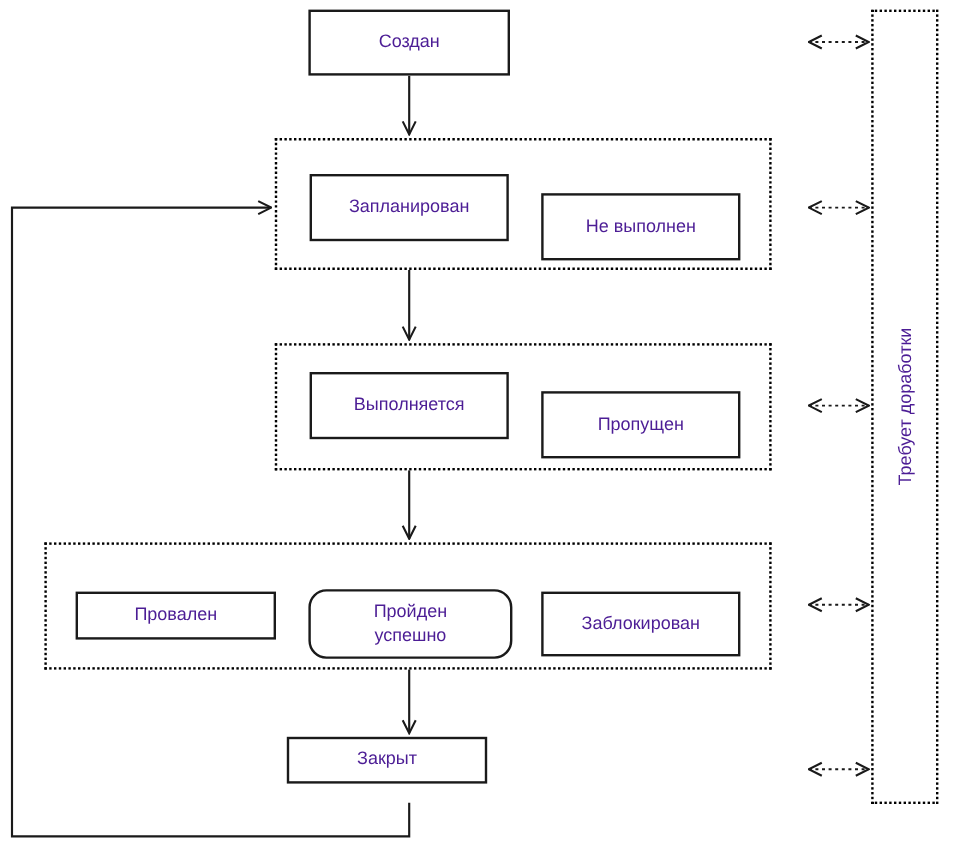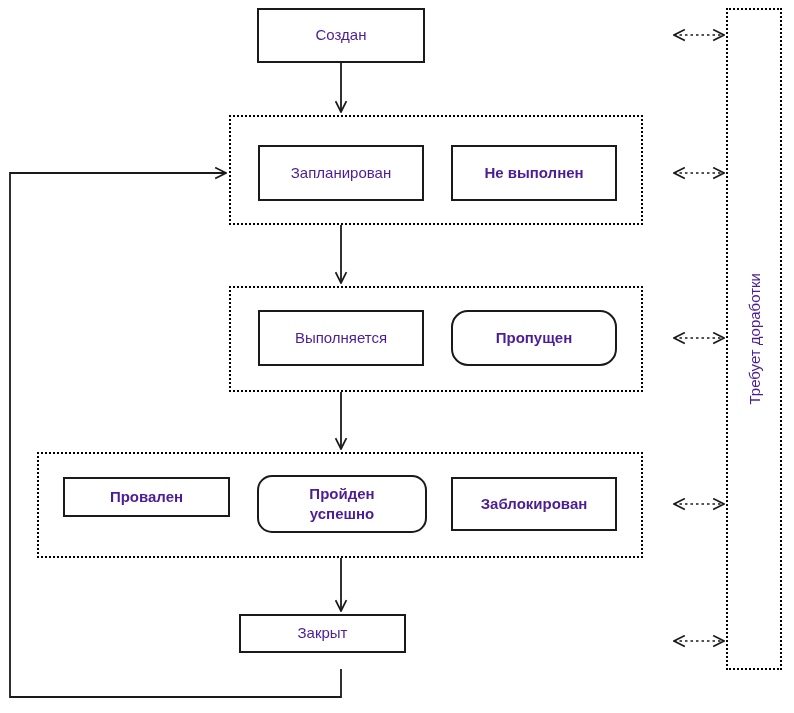--- a/index.html
+++ b/index.html
@@ -23,21 +23,21 @@
     border: 2px solid #1a1a1a;
     background: #ffffff;
     display: flex;
     align-items: center;
     justify-content: center;
     text-align: center;
     font-size: 15px;
     line-height: 1.35;
     white-space: pre-line;
   }
-  .node.bold { font-weight: bold; }
+  .node.bold { font-weight: normal; margin-top: 16px; }
   .group {
     position: absolute;
     box-sizing: border-box;
     border: 2px dotted #000000;
     background: transparent;
   }
   .rework {
     position: absolute;
     box-sizing: border-box;
     border: 2px dotted #000000;
@@ -51,21 +51,21 @@
     font-size: 15px;
     white-space: nowrap;
   }
   
   .n-created      { left:257px; top:8px;   width:168px; height:55px; }
   .g-level1       { left:229px; top:115px; width:414px; height:110px; }
   .n-planned      { left:258px; top:145px; width:166px; height:56px;text-align:right; }
   .n-notperformed { left:451px; top:145px; width:166px; height:56px; }
   .g-level2       { left:229px; top:286px; width:414px; height:106px; }
   .n-inprogress   { left:258px; top:310px; width:166px; height:56px; }
-  .n-skipped      { left:451px; top:310px; width:166px; height:56px;border-radius:17px; }
+  .n-skipped      { left:451px; top:310px; width:166px; height:56px; }
   .g-level3       { left:37px;  top:452px; width:606px; height:106px; }
   .n-failed       { left:63px;  top:477px; width:167px; height:40px; }
   .n-passed       { left:257px; top:475px; width:170px; height:58px;border-radius:15px; }
   .n-blocked      { left:451px; top:477px; width:166px; height:54px; }
   .n-closed       { left:239px; top:614px; width:167px; height:39px; }
   .b-rework       { left:726px; top:8px;   width:56px;  height:662px; }
 </style>
 </head>
 <body>
 

